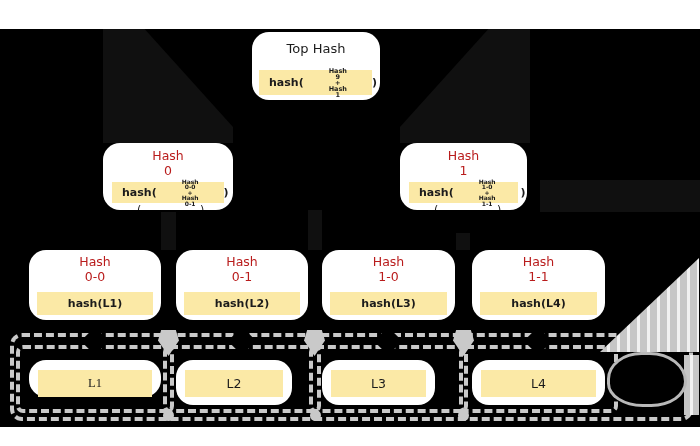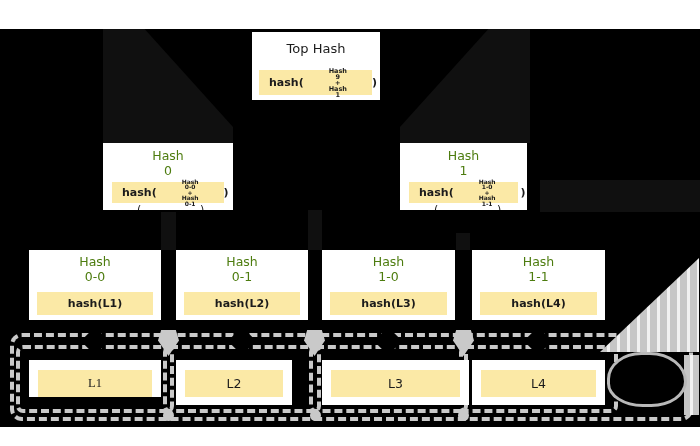--- a/index.html
+++ b/index.html
@@ -21,23 +21,23 @@
   .wedge{position:absolute;left:600px;top:229px;width:99px;height:94px;z-index:2;
     background:repeating-linear-gradient(90deg,#c6c6c6 0 7px,#f1f1f1 7px 10px);
     clip-path:polygon(0 100%,100% 0,100% 100%);}
   .sidestripes{position:absolute;left:684px;top:326px;width:15px;height:60px;z-index:2;
     background:repeating-linear-gradient(90deg,#c6c6c6 0 6px,#f1f1f1 6px 9px);}
   .blob{position:absolute;left:607px;top:323px;width:80px;height:55px;background:#000;
     border:3px solid #b9b9b9;box-sizing:border-box;z-index:3;
     border-radius:48% 52% 50% 50% / 55% 60% 52% 48%;}
   .diamond{position:absolute;width:20px;height:20px;background:#000;transform:rotate(45deg);z-index:4;}
   
-  .box{position:absolute;background:#ffffff;color:#1b1b1b;z-index:5;box-sizing:border-box;}
+  .box{position:absolute;background:#ffffff;color:#1b1b1b;z-index:5;box-sizing:border-box;border-radius:17px;}
   .title-one{margin-top:9px;text-align:center;font-size:13px;color:#1b1b1b;}
-  .title-two{margin-top:5px;text-align:center;font-size:12.5px;line-height:15px;color:#4d7c0f;}
+  .title-two{margin-top:5px;text-align:center;font-size:12.5px;line-height:15px;color:#b91c1c;}
   .title-two.t3{margin-top:4px;}
   .chip{position:absolute;background:#fbe9a6;}
   .formula{display:flex;align-items:center;padding:0 10px;box-sizing:border-box;gap:25px;}
   .fn{font-size:11px;font-weight:bold;color:#1b1b1b;}
   .stack{flex:1;text-align:center;font-size:6px;line-height:5.5px;font-weight:bold;color:#1b1b1b;}
   .stack span{display:block;}
   .stack.root{font-size:6.5px;line-height:6px;}
   .chip-root{left:7px;right:8px;top:38px;height:25px;}
   .chip-l1{left:9px;right:9px;top:39px;height:21px;}
   .chip-l2{left:8px;right:8px;top:42px;height:23px;line-height:23px;text-align:center;font-size:11px;font-weight:bold;}
@@ -161,20 +161,20 @@
     </div>
     <div class="chip chip-l2">hash(L4)</div>
   </div>
 
   <div class="box" style="left:29px;top:331px;width:132px;height:37px;font-family:Liberation Serif, serif;">
     <div class="chip chip-leaf">L1</div>
   </div>
   <div class="box" style="left:176px;top:331px;width:116px;height:45px;">
     <div class="chip chip-leaf">L2</div>
   </div>
-  <div class="box" style="left:322px;top:331px;width:147px;height:45px;">
+  <div class="box" style="left:322px;top:331px;width:113px;height:45px;">
     <div class="chip chip-leaf">L3</div>
   </div>
   <div class="box" style="left:472px;top:331px;width:133px;height:45px;">
     <div class="chip chip-leaf">L4</div>
   </div>
 
 </div>
 
 </body></html>

